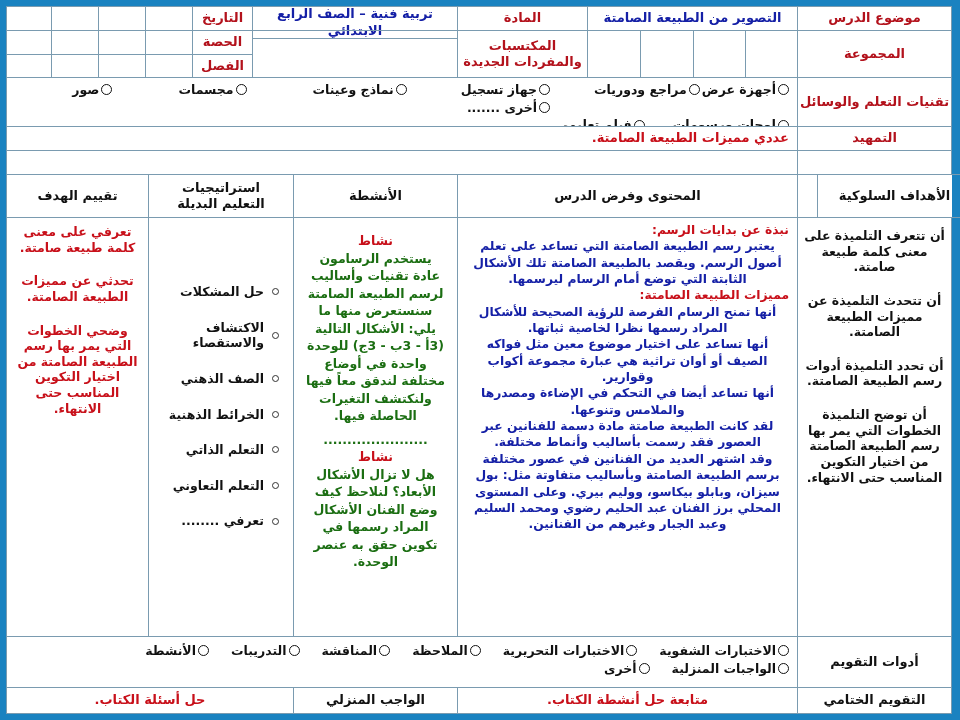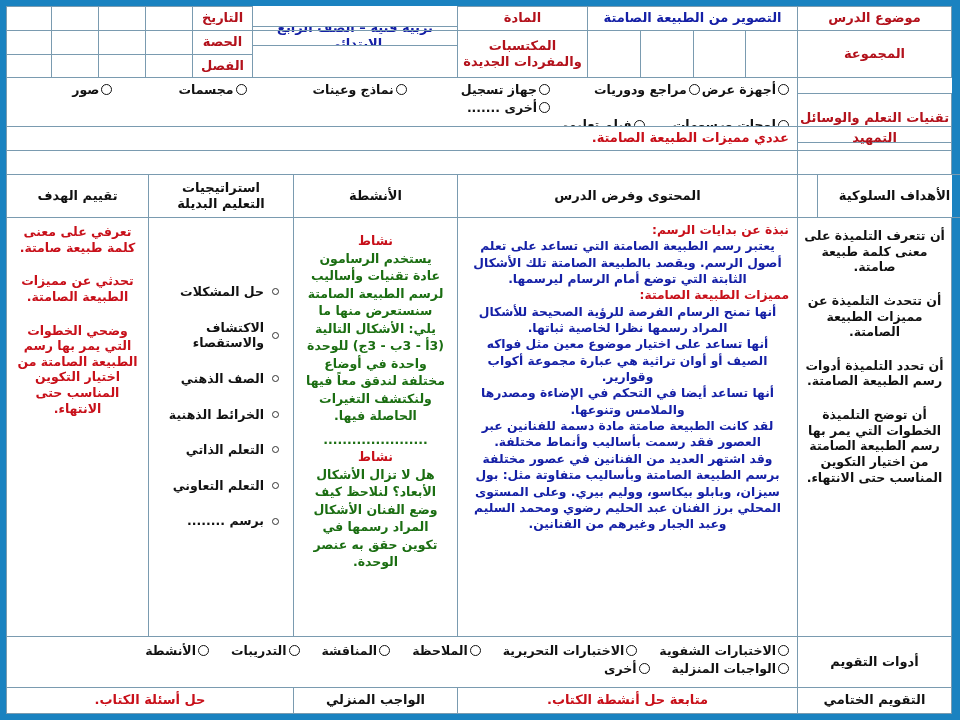--- a/index.html
+++ b/index.html
@@ -21,21 +21,21 @@
   .content p{margin:0;}
 </style>
 </head>
 <body>
 
 <div class="frame"></div>
 
 <div class="cell label" style="left:797px;top:6px;width:155px;height:25px;">موضوع الدرس</div>
 <div class="cell blue" style="left:587px;top:6px;width:211px;height:25px;">التصوير من الطبيعة الصامتة</div>
 <div class="cell label" style="left:457px;top:6px;width:131px;height:25px;">المادة</div>
-<div class="cell blue" style="left:252px;top:6px;width:206px;height:20px;margin-top:20px;">تربية فنية – الصف الرابع الابتدائي</div>
+<div class="cell blue" style="left:252px;top:6px;width:206px;height:33px;">تربية فنية – الصف الرابع الابتدائي</div>
 <div class="cell label" style="left:192px;top:6px;width:61px;height:25px;">التاريخ</div>
 <div class="cell" style="left:145px;top:6px;width:48px;height:25px;"></div>
 <div class="cell" style="left:98px;top:6px;width:48px;height:25px;"></div>
 <div class="cell" style="left:51px;top:6px;width:48px;height:25px;"></div>
 <div class="cell" style="left:6px;top:6px;width:46px;height:25px;"></div>
 
 <div class="cell label" style="left:797px;top:30px;width:155px;height:48px;">المجموعة</div>
 <div class="cell" style="left:745px;top:30px;width:53px;height:48px;"></div>
 <div class="cell" style="left:693px;top:30px;width:53px;height:48px;"></div>
 <div class="cell" style="left:640px;top:30px;width:54px;height:48px;"></div>
@@ -46,21 +46,21 @@
 <div class="cell label" style="left:192px;top:54px;width:61px;height:24px;">الفصل</div>
 <div class="cell" style="left:145px;top:30px;width:48px;height:25px;"></div>
 <div class="cell" style="left:98px;top:30px;width:48px;height:25px;"></div>
 <div class="cell" style="left:51px;top:30px;width:48px;height:25px;"></div>
 <div class="cell" style="left:6px;top:30px;width:46px;height:25px;"></div>
 <div class="cell" style="left:145px;top:54px;width:48px;height:24px;"></div>
 <div class="cell" style="left:98px;top:54px;width:48px;height:24px;"></div>
 <div class="cell" style="left:51px;top:54px;width:48px;height:24px;"></div>
 <div class="cell" style="left:6px;top:54px;width:46px;height:24px;"></div>
 
-<div class="cell label" style="left:797px;top:77px;width:155px;height:50px;margin-top:16px;">تقنيات التعلم والوسائل</div>
+<div class="cell label" style="left:797px;top:77px;width:155px;height:50px;">تقنيات التعلم والوسائل</div>
 <div class="cell opts" style="left:6px;top:77px;width:792px;height:50px;">
   <div style="display:flex;flex-direction:row;gap:2px;margin-left:24px;">
     <span class="opt">
         <span class="circ"></span>
         <span>أجهزة عرض</span>
       </span>
     <span class="opt">
         <span class="circ"></span>
         <span>مراجع ودوريات</span>
       </span>
@@ -155,21 +155,21 @@
   <div class="strat">
       <span class="smallcirc"></span>
       <span>التعلم الذاتي</span>
     </div>
   <div class="strat">
       <span class="smallcirc"></span>
       <span>التعلم التعاوني</span>
     </div>
   <div class="strat">
       <span class="smallcirc"></span>
-      <span>برسم ........</span>
+      <span>تعرفي ........</span>
     </div>
 </div>
 
 <div class="cell col red" style="left:6px;top:217px;width:143px;height:420px;padding:6px 10px;font-size:12.5px;">
   <p class="para">تعرفي على معنى كلمة طبيعة صامتة.</p>
   <p class="para">تحدثي عن مميزات الطبيعة الصامتة.</p>
   <p class="para">وضحي الخطوات التي يمر بها رسم الطبيعة الصامتة من اختيار التكوين المناسب حتى الانتهاء.</p>
 </div>
 
 <div class="cell black" style="left:797px;top:636px;width:155px;height:52px;font-weight:bold;">أدوات التقويم</div>

